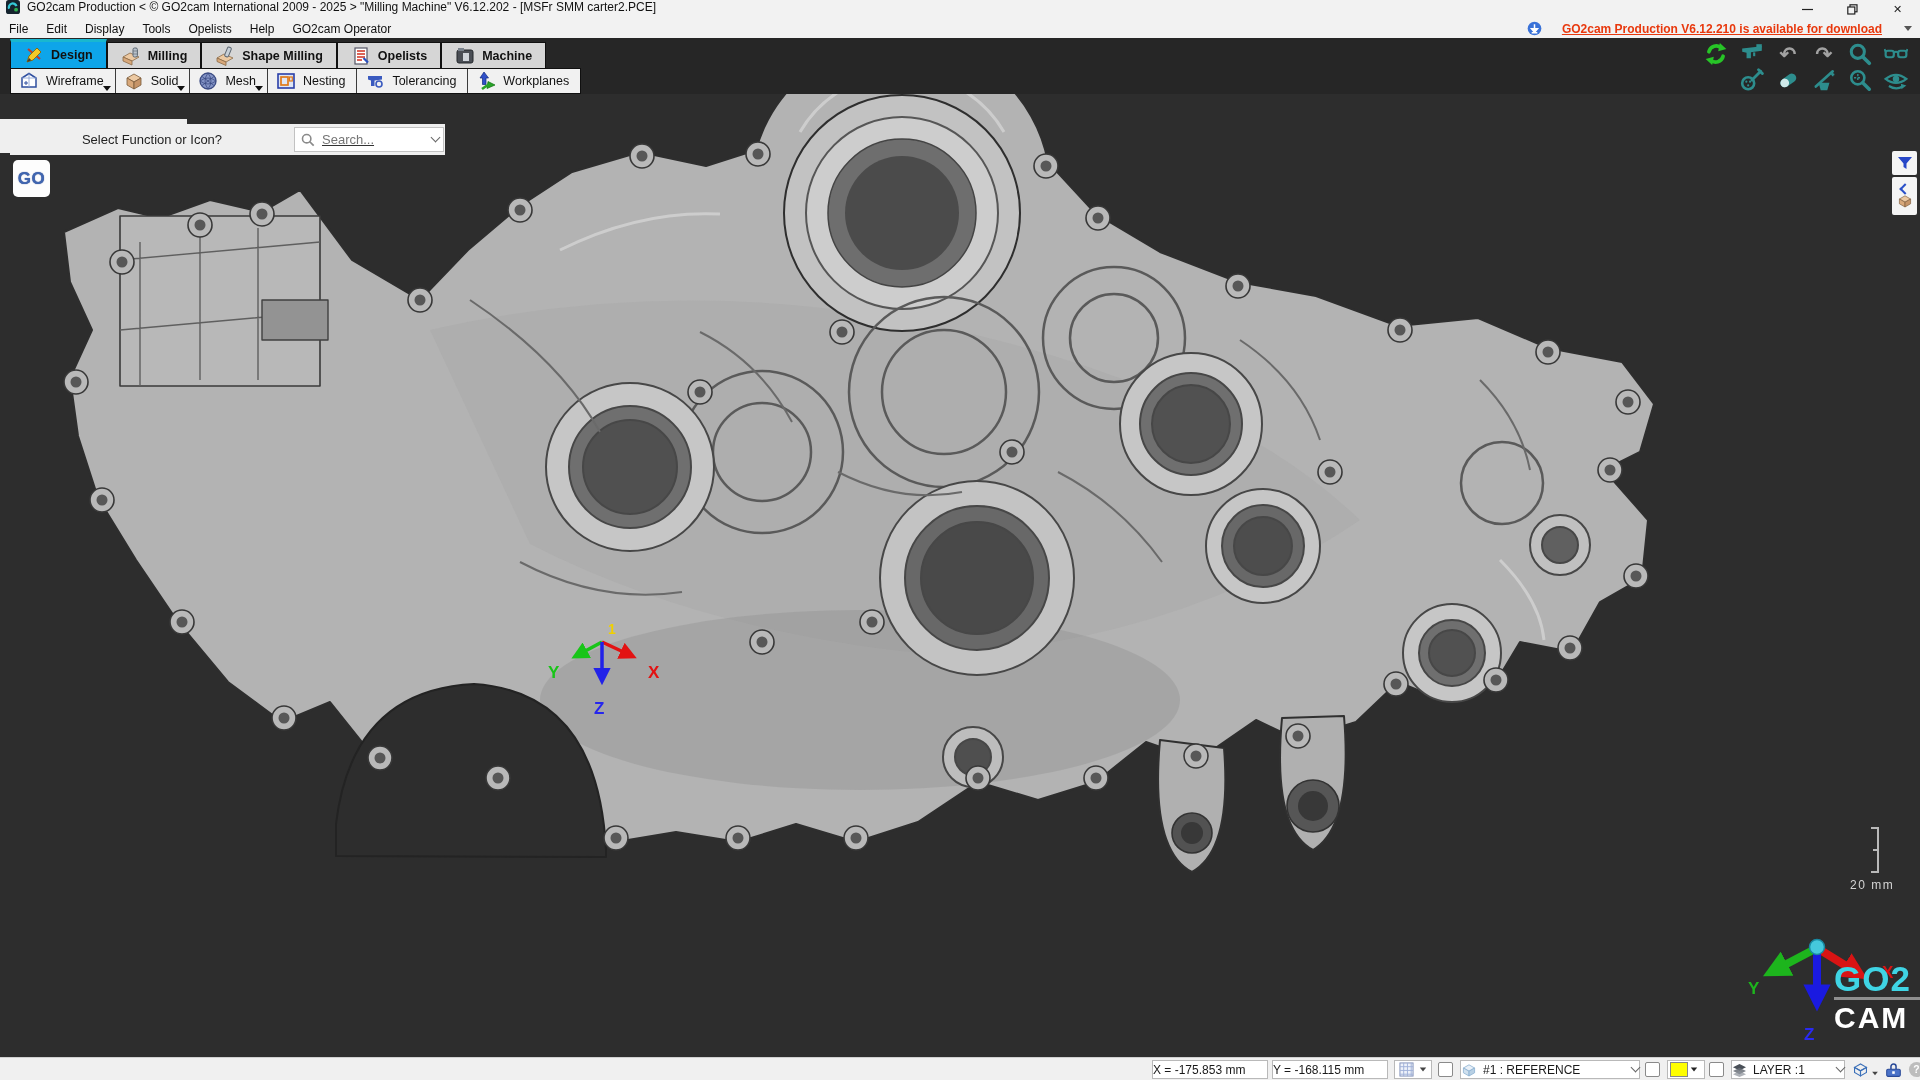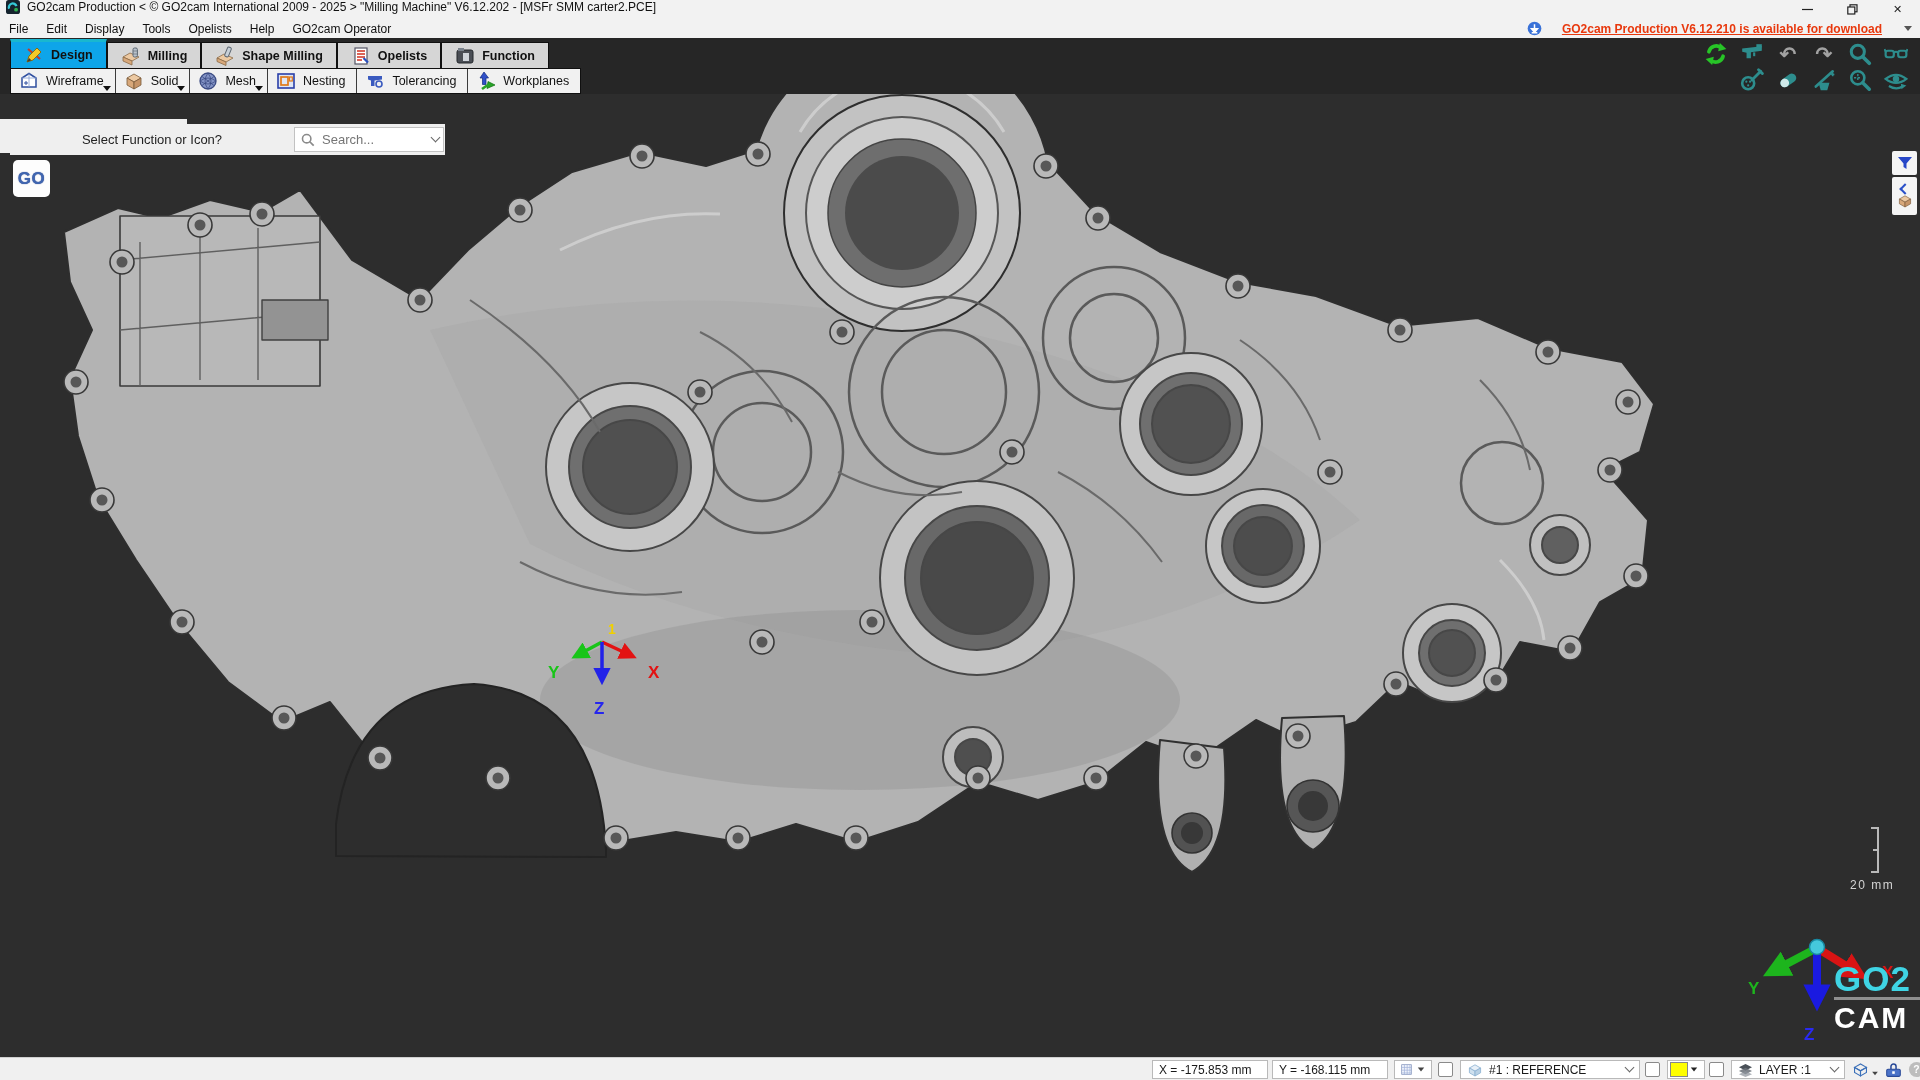--- a/index.html
+++ b/index.html
@@ -37,40 +37,40 @@
          grid-auto-rows:26px;justify-items:center;align-items:center;}
   .qbtn{width:32px;height:24px;display:flex;align-items:center;justify-content:center;font-size:20px;line-height:20px;}
   
   .palettestrip{position:absolute;left:0;top:119px;width:187px;height:34px;background:#efefef;z-index:3;}
   .fnbar{position:absolute;left:10px;top:124px;width:435px;height:31px;background:#efefef;
          display:flex;align-items:center;z-index:4;}
   .fnprompt{flex:1;text-align:center;font-size:13px;color:#222;}
   .searchbox{width:150px;height:25px;background:#fff;border:1px solid #c2c2c2;display:flex;
              align-items:center;gap:5px;padding:0 4px 0 6px;margin-right:1px;}
   .searchbox input{border:none;outline:none;flex:1;width:70px;font-size:13px;color:#333;
-                   font-family:"Liberation Sans",sans-serif;background:transparent;}
+                   font-family:"Liberation Sans",sans-serif;background:transparent;text-decoration:underline;}
   .chev{width:7px;height:7px;border-right:1.6px solid #666;border-bottom:1.6px solid #666;
         transform:rotate(45deg);margin-top:-4px;flex:none;}
   
   .viewport{position:absolute;top:94px;left:0;width:1920px;height:963px;background:#2d2d2d;}
   .gobtn{position:absolute;left:13px;top:160px;width:37px;height:37px;background:#fdfdfd;
          border-radius:5px;display:flex;align-items:center;justify-content:center;z-index:4;
          font-weight:bold;font-size:17px;color:#4066b0;letter-spacing:0.5px;
          text-shadow:0 0 1px #27408a;}
   .edgebtn{position:absolute;background:#f4f4f4;border-radius:2px;z-index:4;display:flex;
            flex-direction:column;align-items:center;justify-content:center;}
   #filterbtn{left:1892px;top:151px;width:25px;height:24px;}
   #panelbtn{left:1892px;top:177px;width:25px;height:38px;gap:1px;}
   .chevleft{width:8px;height:8px;border-left:2.4px solid #2a50c8;border-bottom:2.4px solid #2a50c8;
             transform:rotate(45deg);}
   
   .statusbar{position:absolute;top:1057px;left:0;width:100%;height:23px;background:#f0f0f0;
              border-top:1px solid #cfcfcf;font-size:12px;}
   .seg{position:absolute;top:2px;height:19px;background:#fff;border:1px solid #b9b9b9;
-       display:flex;align-items:center;padding:0 6px;gap:5px;color:#1a1a1a;white-space:nowrap;}
+       display:flex;align-items:center;padding:0 0;gap:5px;color:#1a1a1a;white-space:nowrap;}
   .cb{width:15px;height:15px;background:#fff;border:1px solid #8a8a8a;border-radius:2px;}
   .swatch{width:18px;height:15px;border:1px solid #888;}
   .iconbtn{position:absolute;top:2px;height:19px;display:flex;align-items:center;justify-content:center;gap:2px;}
   svg text{font-family:"Liberation Sans",sans-serif;}
 </style>
 </head>
 <body>
 
 <div id="app">
 
@@ -153,21 +153,21 @@
             <path d="M12.5 12 L17 16.5" stroke="#2a50c0" stroke-width="2.2"></path>
           </svg>
         <span>Opelists</span>
       </div>
       <div class="tab">
         <svg width="20" height="20" viewBox="0 0 20 20">
             <rect x="2" y="4" width="16" height="13" rx="2" fill="#4a4e55" stroke="#23262b" stroke-width="1"></rect>
             <rect x="8" y="7" width="6" height="8" fill="#cfd4da"></rect>
             <rect x="3" y="2" width="6" height="3" fill="#7a828c"></rect>
           </svg>
-        <span>Function</span>
+        <span>Machine</span>
       </div>
     </div>
 
     <div class="tools">
       <div class="tool">
         <svg width="20" height="20" viewBox="0 0 20 20">
             <polygon points="3,16 3,7 10,2.5 17,7 17,16" fill="#fff" stroke="#2f4f9f" stroke-width="1.5"></polygon>
             <path d="M3 7 H17 M10 2.5 V16" stroke="#8fa5d5" stroke-width="0.9"></path>
             <path d="M5 12 L9 12 M7 10 L7 14" stroke="#2f4f9f" stroke-width="1"></path>
           </svg>

